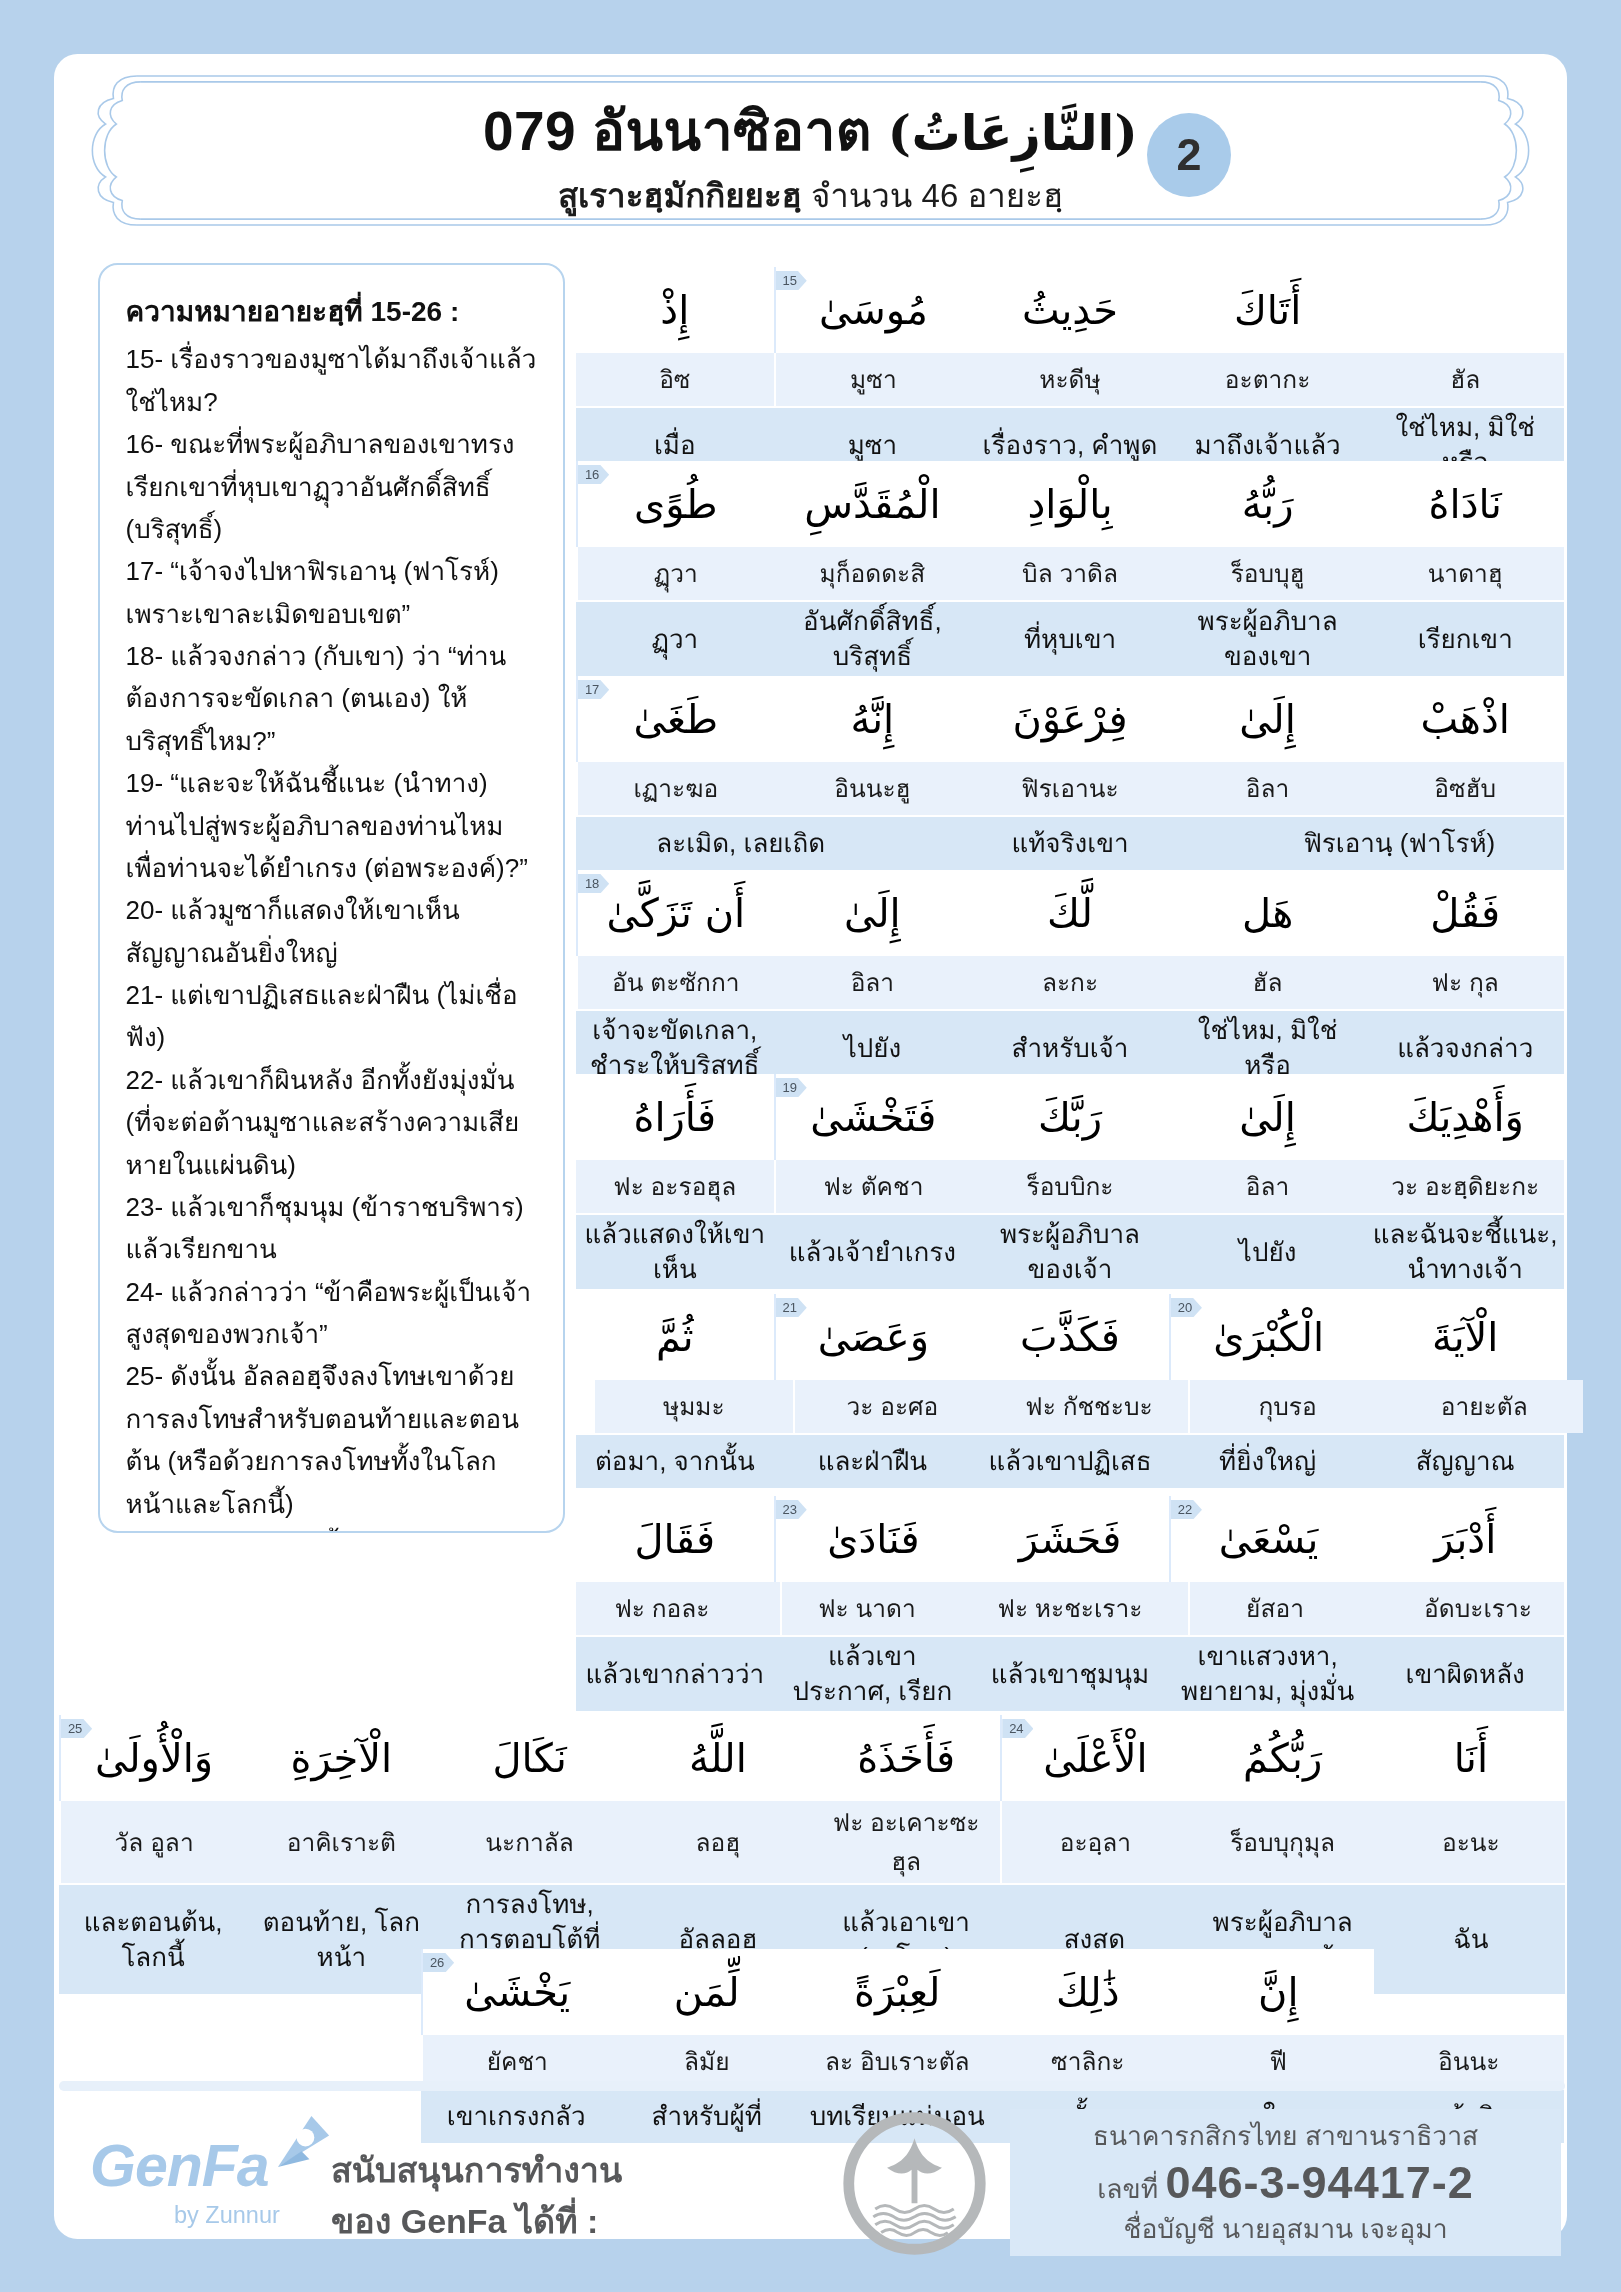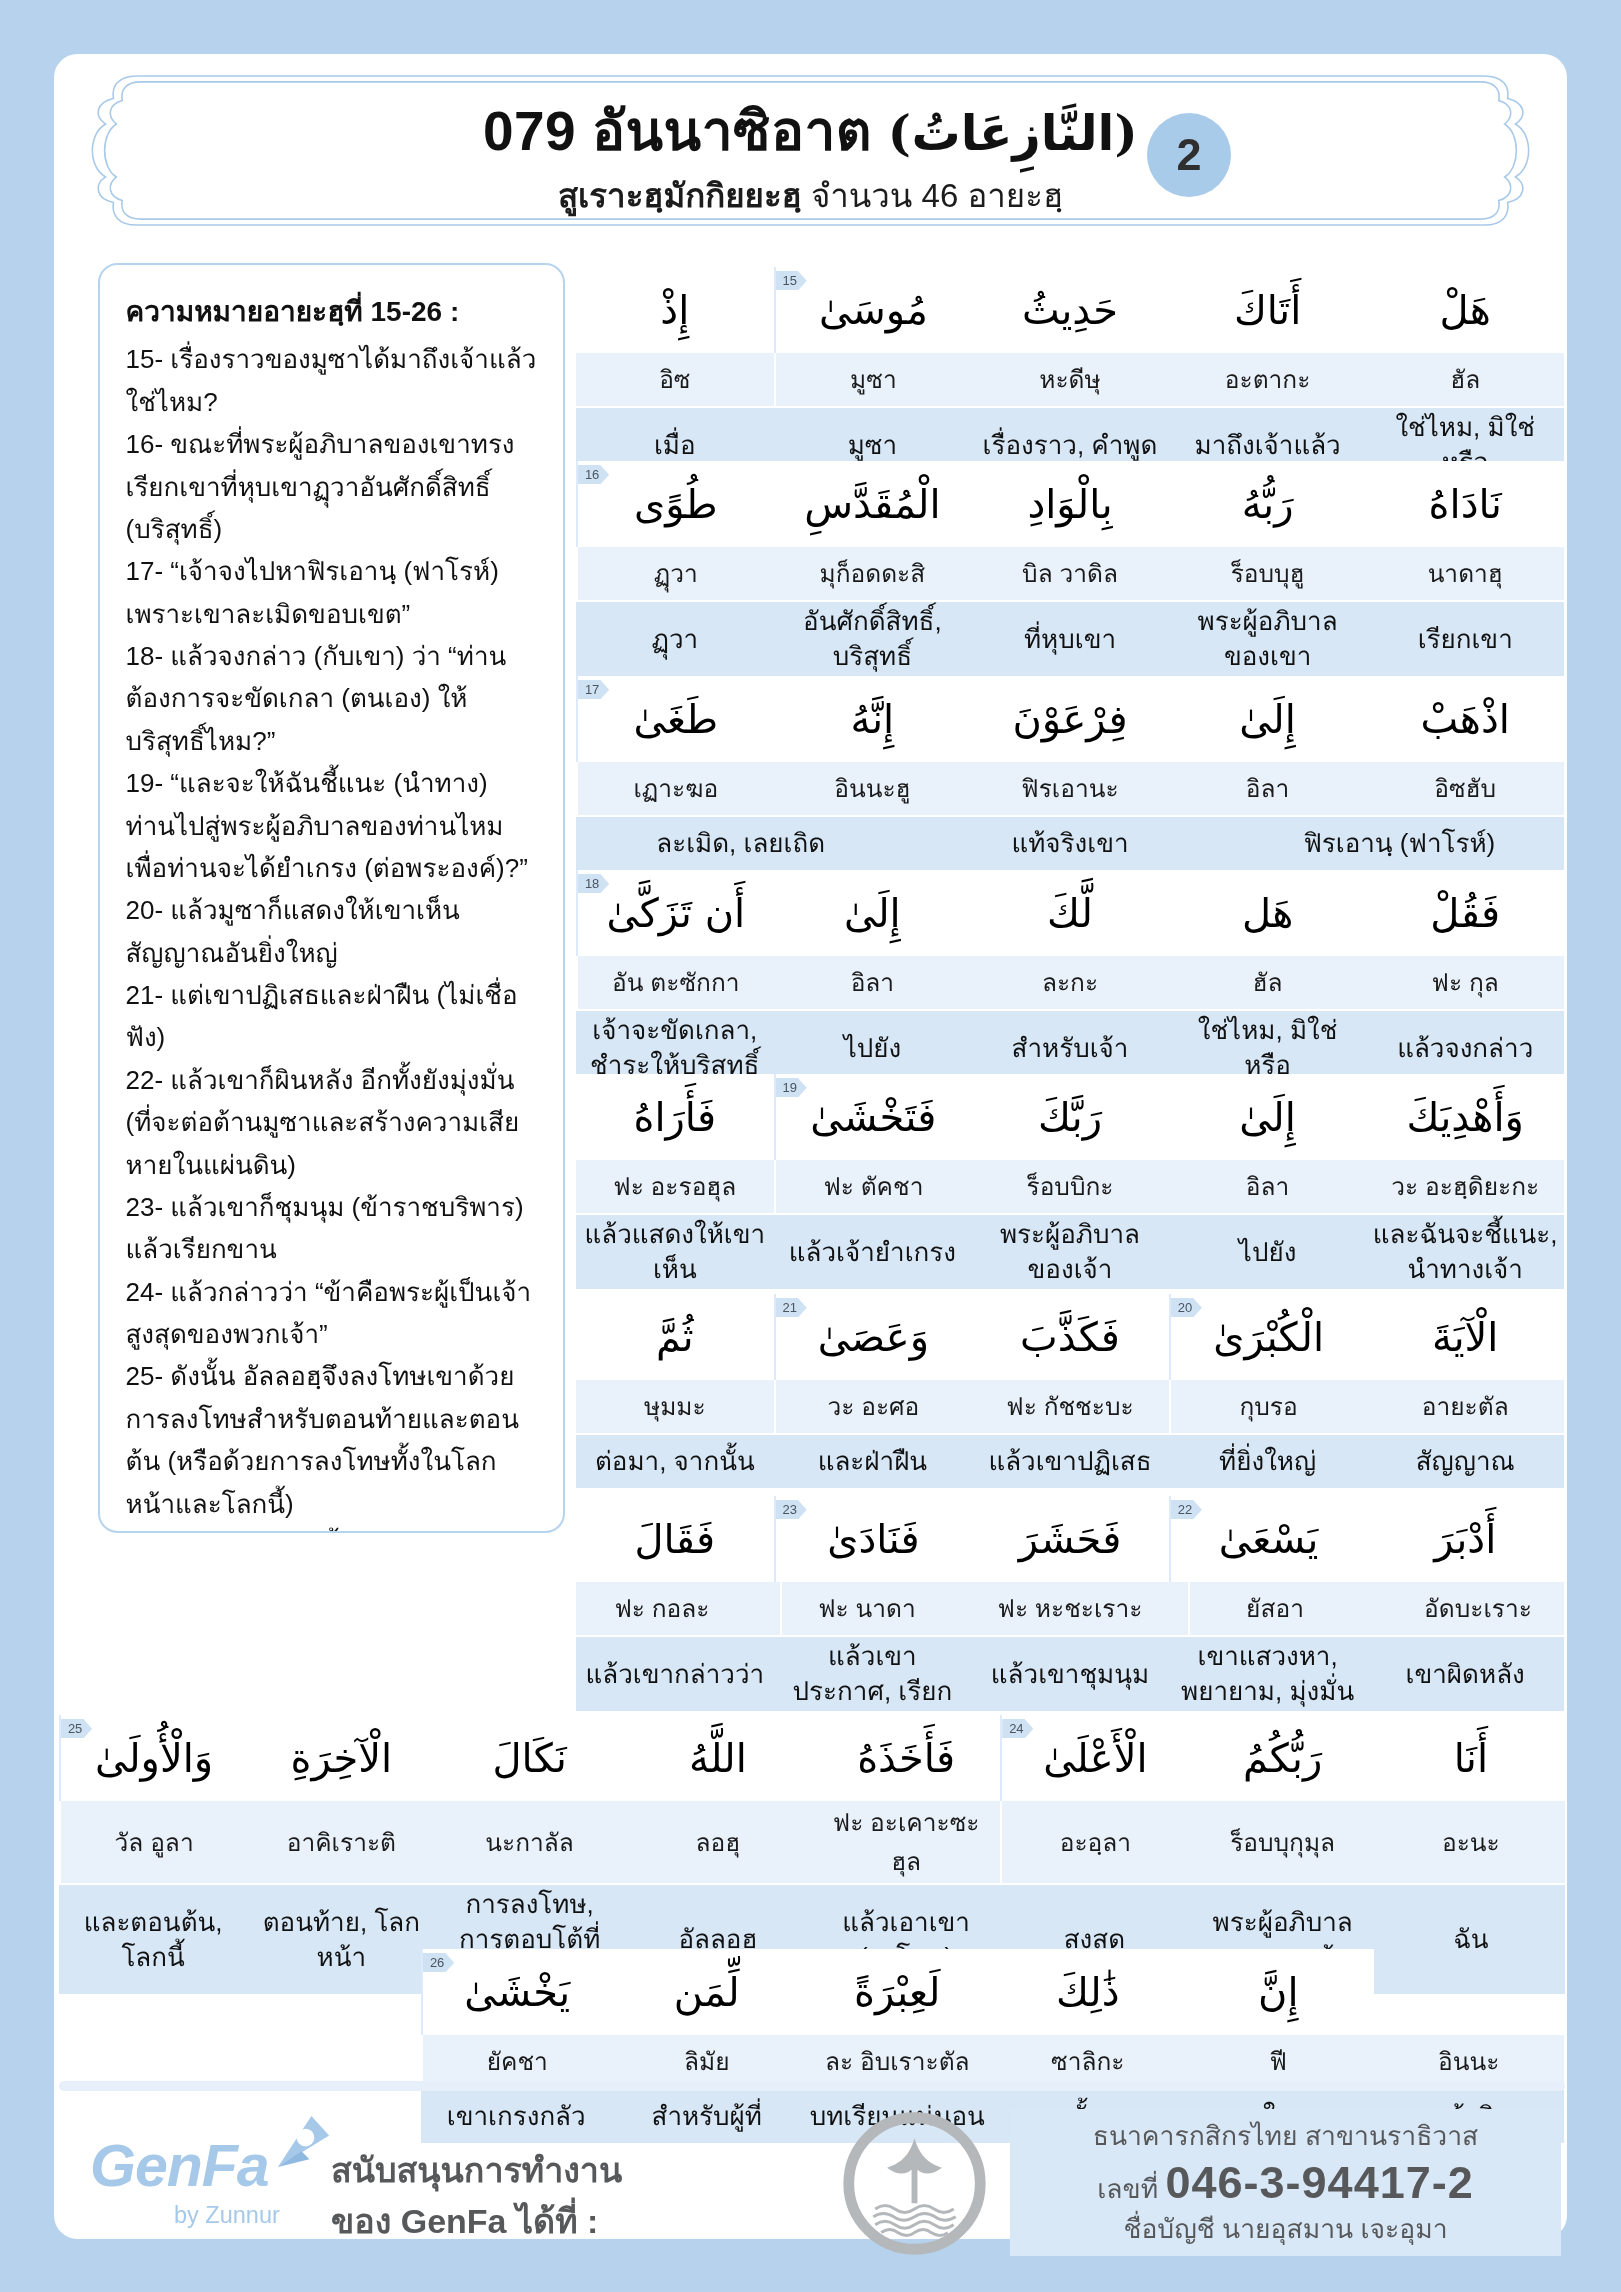--- a/index.html
+++ b/index.html
@@ -121,23 +121,20 @@
         <div class="cell vs">
           <span class="vtag">15</span>
           <span class="ar" dir="rtl" lang="ar">مُوسَىٰ</span>
         </div>
         <div class="cell">
           <span class="ar" dir="rtl" lang="ar">حَدِيثُ</span>
         </div>
         <div class="cell">
           <span class="ar" dir="rtl" lang="ar">أَتَاكَ</span>
         </div>
-        <div class="cell">
-          <span class="ar" dir="rtl" lang="ar">هَلْ</span>
-        </div>
       </div>
       <div class="band band-translit" style="grid-template-columns: repeat(5, 1fr);">
         <div class="cell">
           <span>อิซ</span>
         </div>
         <div class="cell vs">
           <span>มูซา</span>
         </div>
         <div class="cell">
           <span>หะดีษุ</span>
@@ -396,21 +393,21 @@
           <span class="ar" dir="rtl" lang="ar">فَكَذَّبَ</span>
         </div>
         <div class="cell vs">
           <span class="vtag">20</span>
           <span class="ar" dir="rtl" lang="ar">الْكُبْرَىٰ</span>
         </div>
         <div class="cell">
           <span class="ar" dir="rtl" lang="ar">الْآيَةَ</span>
         </div>
       </div>
-      <div class="band band-translit" style="grid-template-columns: repeat(5, 1fr);">
+      <div class="band band-translit" style="grid-template-columns: repeat(5, 1fr); margin-left: 19px;">
         <div class="cell">
           <span>ษุมมะ</span>
         </div>
         <div class="cell vs">
           <span>วะ อะศอ</span>
         </div>
         <div class="cell">
           <span>ฟะ กัชชะบะ</span>
         </div>
         <div class="cell vs">

